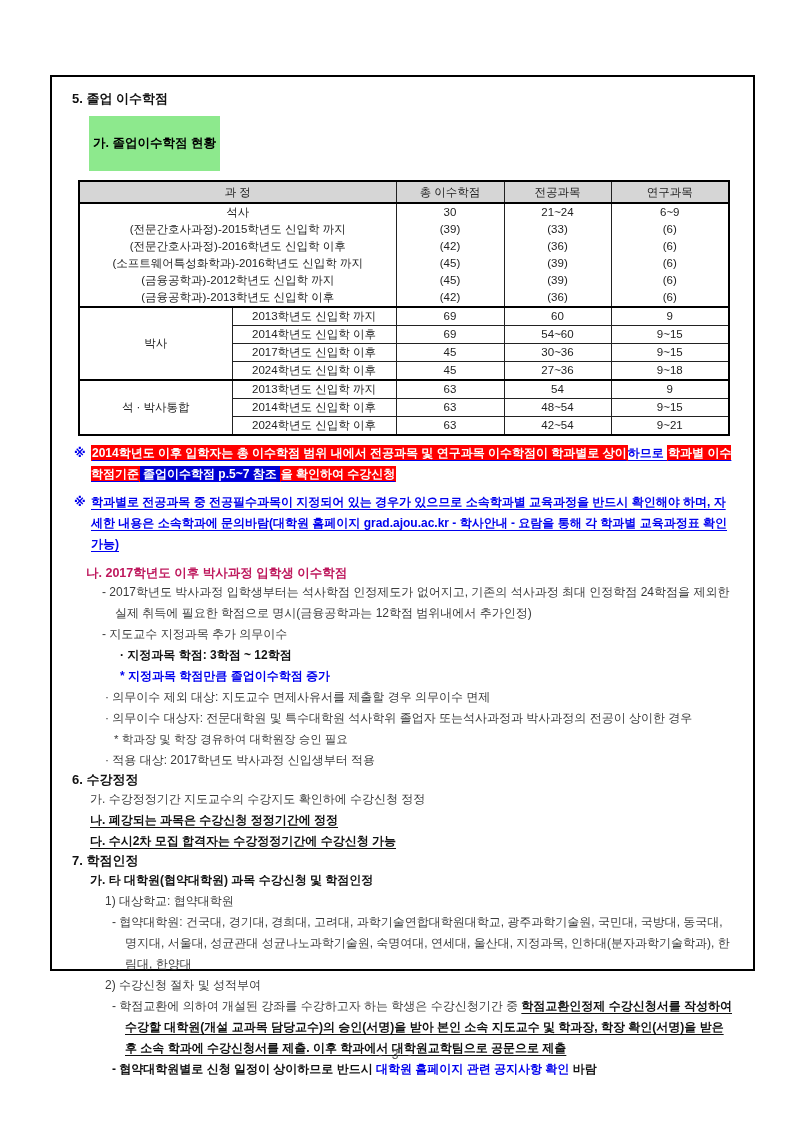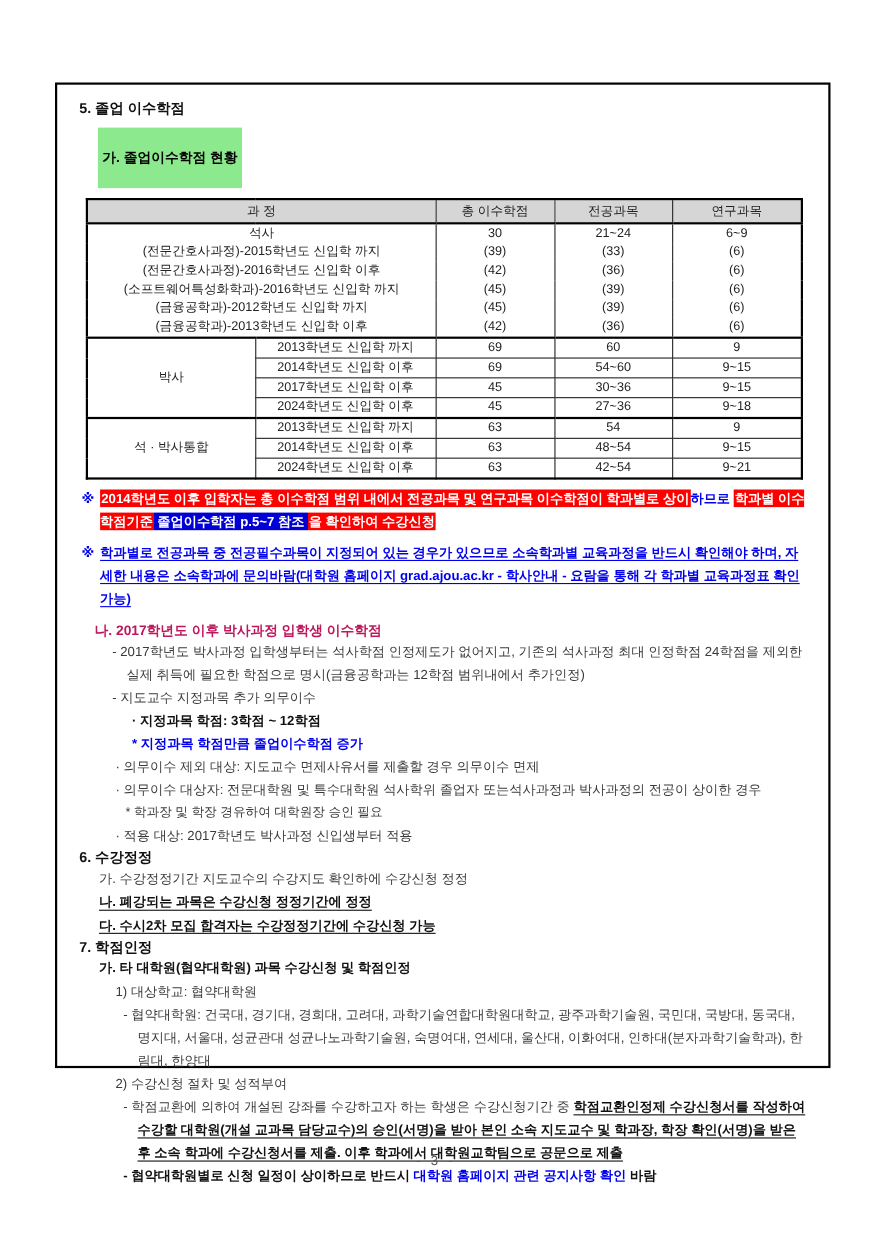--- a/index.html
+++ b/index.html
@@ -30,21 +30,21 @@
     background:var(--th-bg); height:20px; line-height:20px;
     font-weight:normal; border-bottom:2px solid #000;
   }
   tr.masters td { border-top:0; border-bottom:0;text-align:center; }
   tr.sec-start td { border-top:2px solid #000; }
   td.grp-label { font-size:11.5px; }
   
   .note { position:relative; margin:7px 0 0 2px; padding-left:17px;
           font-size:12px; line-height:21px; word-break:break-all; }
   .note .marker { position:absolute; left:0; top:0; color:var(--blue); font-weight:bold; }
-  .note1-inner { color:var(--blue); font-weight:bold; text-underline-offset:3px; }
+  .note1-inner { color:var(--blue); font-weight:bold; text-decoration:underline; text-underline-offset:3px; }
   .seg-red   { background:var(--red);    color:#fff; padding:1px 1px; }
   .seg-bluebox{ background:var(--bluebox); color:#fff; padding:1px 3px; }
   .note2-text{ color:var(--blue); font-weight:bold; text-decoration:underline; text-underline-offset:3px; }
   
   .line { font-size:12px; line-height:21px; color:#3a3a3a; word-break:break-all; }
   .hang { padding-left:13px; text-indent:-13px; }
   .b    { font-weight:bold; color:#111; }
   .bu   { font-weight:bold; color:#111; text-decoration:underline; text-underline-offset:3px; }
   .blue { color:var(--blue); font-weight:bold; }
   .subtitle { margin-top:10px; margin-left:14px; font-size:12.5px; font-weight:bold; color:#be185d; }
@@ -200,21 +200,21 @@
     
     <div class="sec-title mt16">6. 수강정정</div>
     <div class="line ml18">가. 수강정정기간 지도교수의 수강지도 확인하에 수강신청 정정</div>
     <div class="line ml18 bu">나. 폐강되는 과목은 수강신청 정정기간에 정정</div>
     <div class="line ml18 bu">다. 수시2차 모집 합격자는 수강정정기간에 수강신청 가능</div>
 
     
     <div class="sec-title mt16">7. 학점인정</div>
     <div class="line ml18 b">가. 타 대학원(협약대학원) 과목 수강신청 및 학점인정</div>
     <div class="line ml33">1) 대상학교: 협약대학원</div>
-    <div class="line ml40 hang">- 협약대학원: 건국대, 경기대, 경희대, 고려대, 과학기술연합대학원대학교, 광주과학기술원, 국민대, 국방대, 동국대, 명지대, 서울대, 성균관대 성균나노과학기술원, 숙명여대, 연세대, 울산대, 이화여대, 인하대(분자과학기술학과), 한림대, 한양대</div>
+    <div class="line ml40 hang">- 협약대학원: 건국대, 경기대, 경희대, 고려대, 과학기술연합대학원대학교, 광주과학기술원, 국민대, 국방대, 동국대, 명지대, 서울대, 성균관대 성균나노과학기술원, 숙명여대, 연세대, 울산대, 지정과목, 인하대(분자과학기술학과), 한림대, 한양대</div>
     <div class="line ml33">2) 수강신청 절차 및 성적부여</div>
     <div class="line ml40 hang"><span>- 학점교환에 의하여 개설된 강좌를 수강하고자 하는 학생은 수강신청기간 중 </span><span class="bu">학점교환인정제 수강신청서를 작성하여 수강할 대학원(개설 교과목 담당교수)의 승인(서명)을 받아 본인 소속 지도교수 및 학과장, 학장 확인(서명)을 받은 후 소속 학과에 수강신청서를 제출. 이후 학과에서 대학원교학팀으로 공문으로 제출</span></div>
     <div class="line ml40 hang b"><span>- 협약대학원별로 신청 일정이 상이하므로 반드시 </span><span class="blue">대학원 홈페이지 관련 공지사항 확인</span><span> 바람</span></div>
 
   </div>
 
   <div class="pagenum">- 3 -</div>
 </div>
 
 </body></html>

